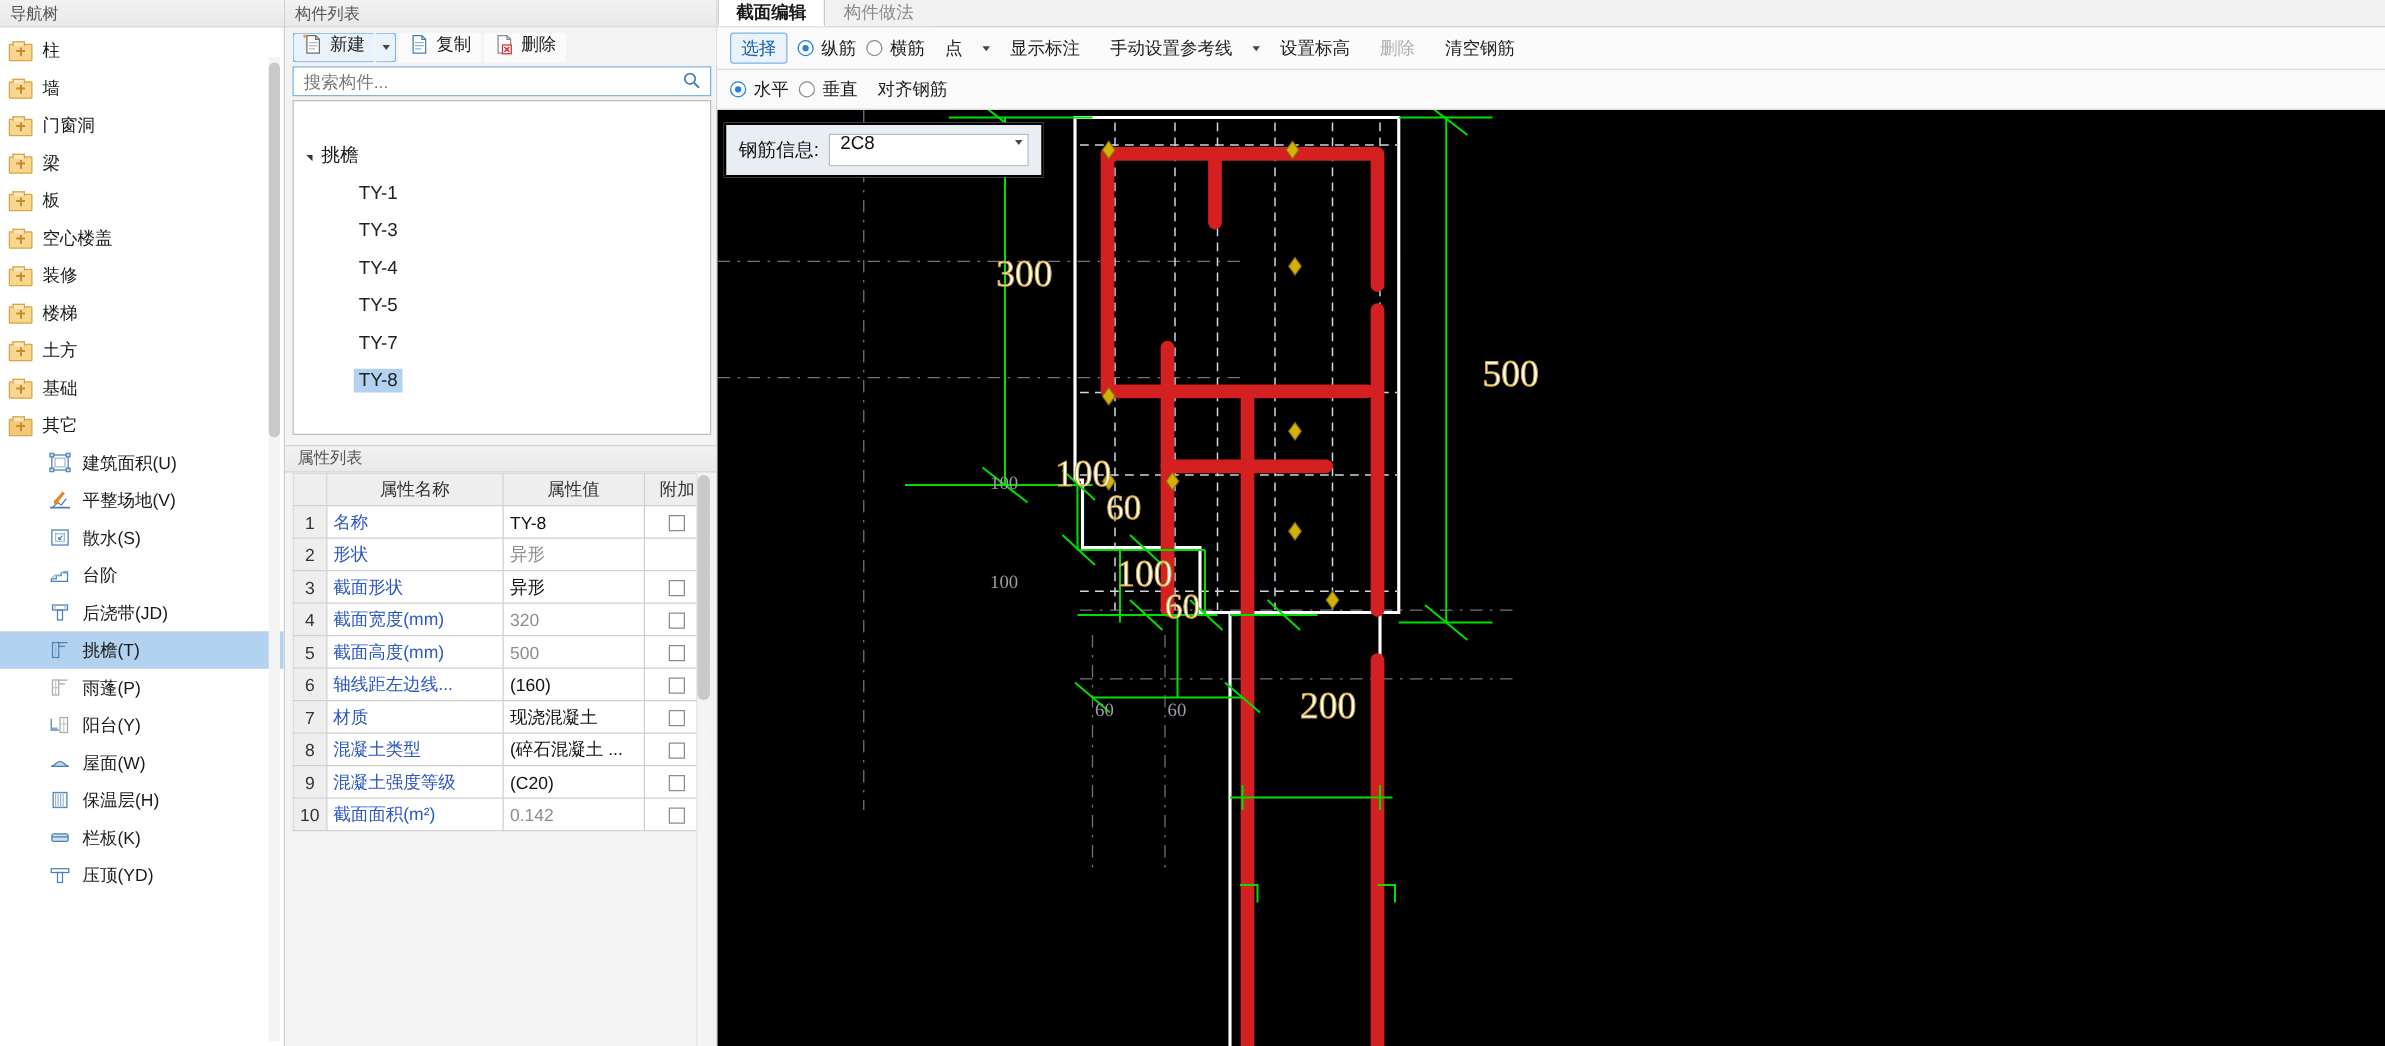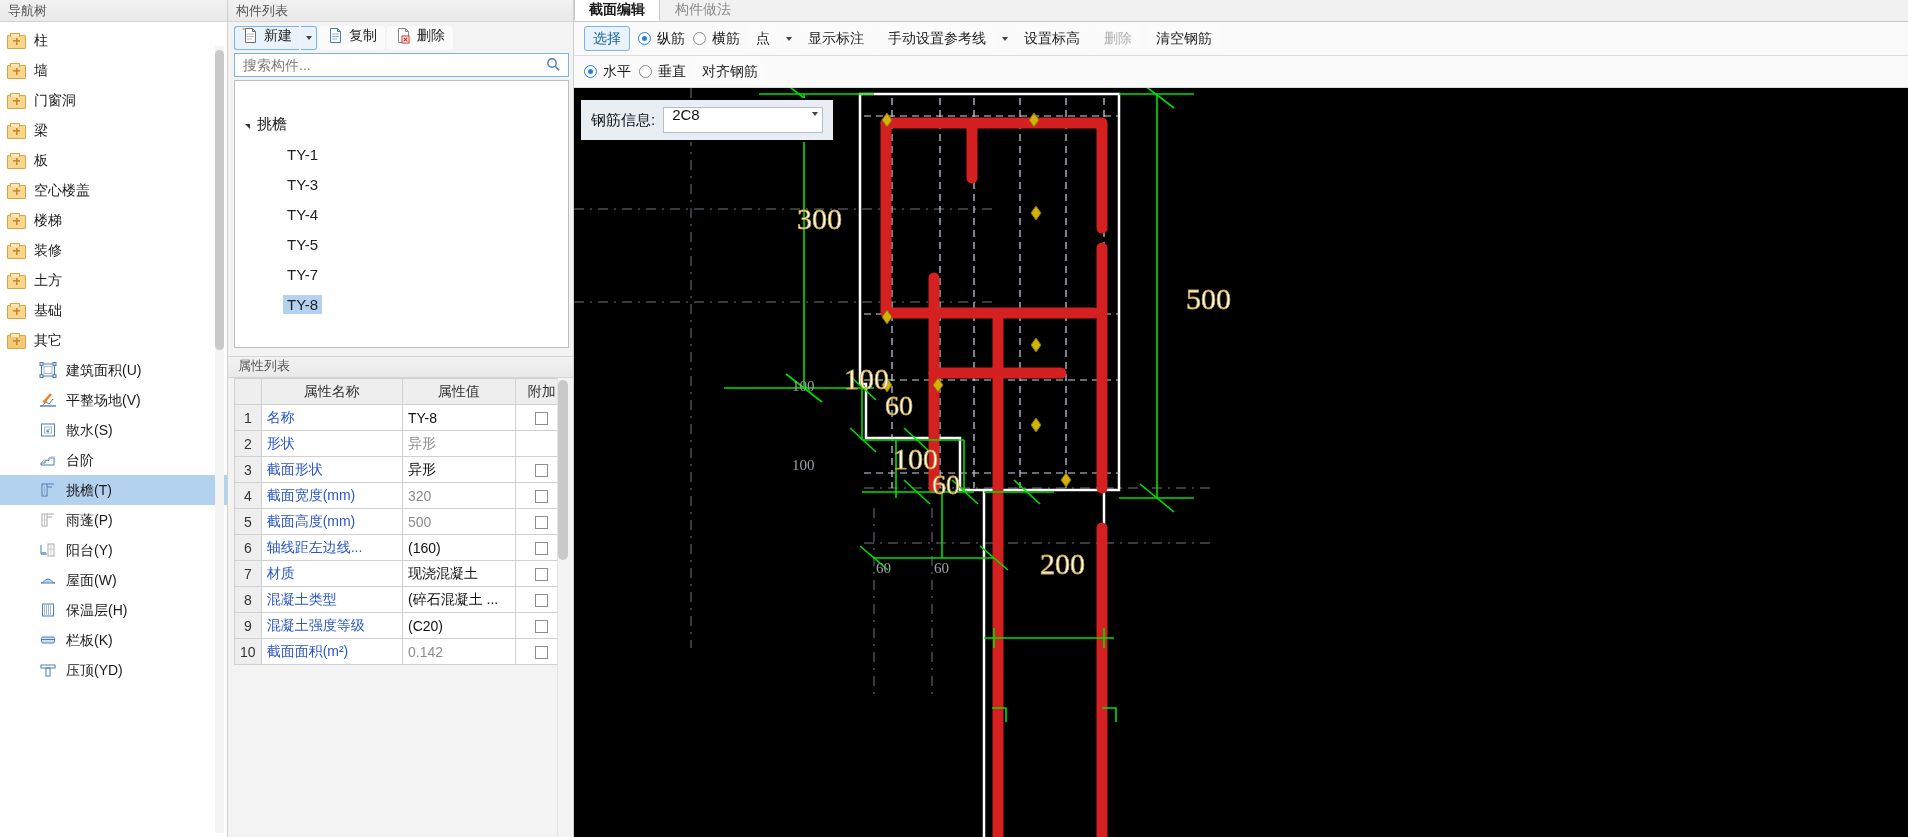--- a/index.html
+++ b/index.html
@@ -259,29 +259,29 @@
               </span>
             </span>
             <span class="nav-label">空心楼盖</span>
           </div>
           <div class="nav-row">
             <span class="nav-ico">
               <span class="ico-folder">
                 <i></i>
               </span>
             </span>
+            <span class="nav-label">装修</span>
+          </div>
+          <div class="nav-row">
+            <span class="nav-ico">
+              <span class="ico-folder">
+                <i></i>
+              </span>
+            </span>
             <span class="nav-label">楼梯</span>
-          </div>
-          <div class="nav-row">
-            <span class="nav-ico">
-              <span class="ico-folder">
-                <i></i>
-              </span>
-            </span>
-            <span class="nav-label">装修</span>
           </div>
           <div class="nav-row">
             <span class="nav-ico">
               <span class="ico-folder">
                 <i></i>
               </span>
             </span>
             <span class="nav-label">土方</span>
           </div>
           <div class="nav-row">
@@ -336,20 +336,30 @@
           </div>
           <div class="nav-row child">
             <span class="nav-ico">
               <svg width="18" height="16" viewBox="0 0 18 16">
                 <path d="M2 11h4V8.5h4V6h5" fill="none" stroke="#4a7fb5"></path>
                 <path d="M2 11l3-3h4l3-3h4" fill="none" stroke="#9fb8d4"></path>
                 <path d="M2 11v2h13V6" fill="none" stroke="#4a7fb5"></path>
               </svg>
             </span>
             <span class="nav-label">台阶</span>
+          </div>
+          <div class="nav-row child">
+            <span class="nav-ico">
+              <svg width="18" height="16" viewBox="0 0 18 16">
+                <rect x="3" y="2" width="12" height="4" fill="none" stroke="#4a7fb5"></rect>
+                <rect x="7" y="6" width="4" height="8" fill="none" stroke="#4a7fb5"></rect>
+                <path d="M5 2v4M13 2v4" stroke="#9fb8d4"></path>
+              </svg>
+            </span>
+            <span class="nav-label">后浇带(JD)</span>
           </div>
           <div class="nav-row child selected">
             <span class="nav-ico">
               <svg width="18" height="16" viewBox="0 0 18 16">
                 <rect x="3" y="2" width="5" height="12" fill="none" stroke="#4a7fb5"></rect>
                 <path d="M8 2h7M8 5h5" stroke="#4a7fb5"></path>
                 <path d="M3 8h5M5.5 2v12" stroke="#9fb8d4"></path>
               </svg>
             </span>
             <span class="nav-label">挑檐(T)</span>

